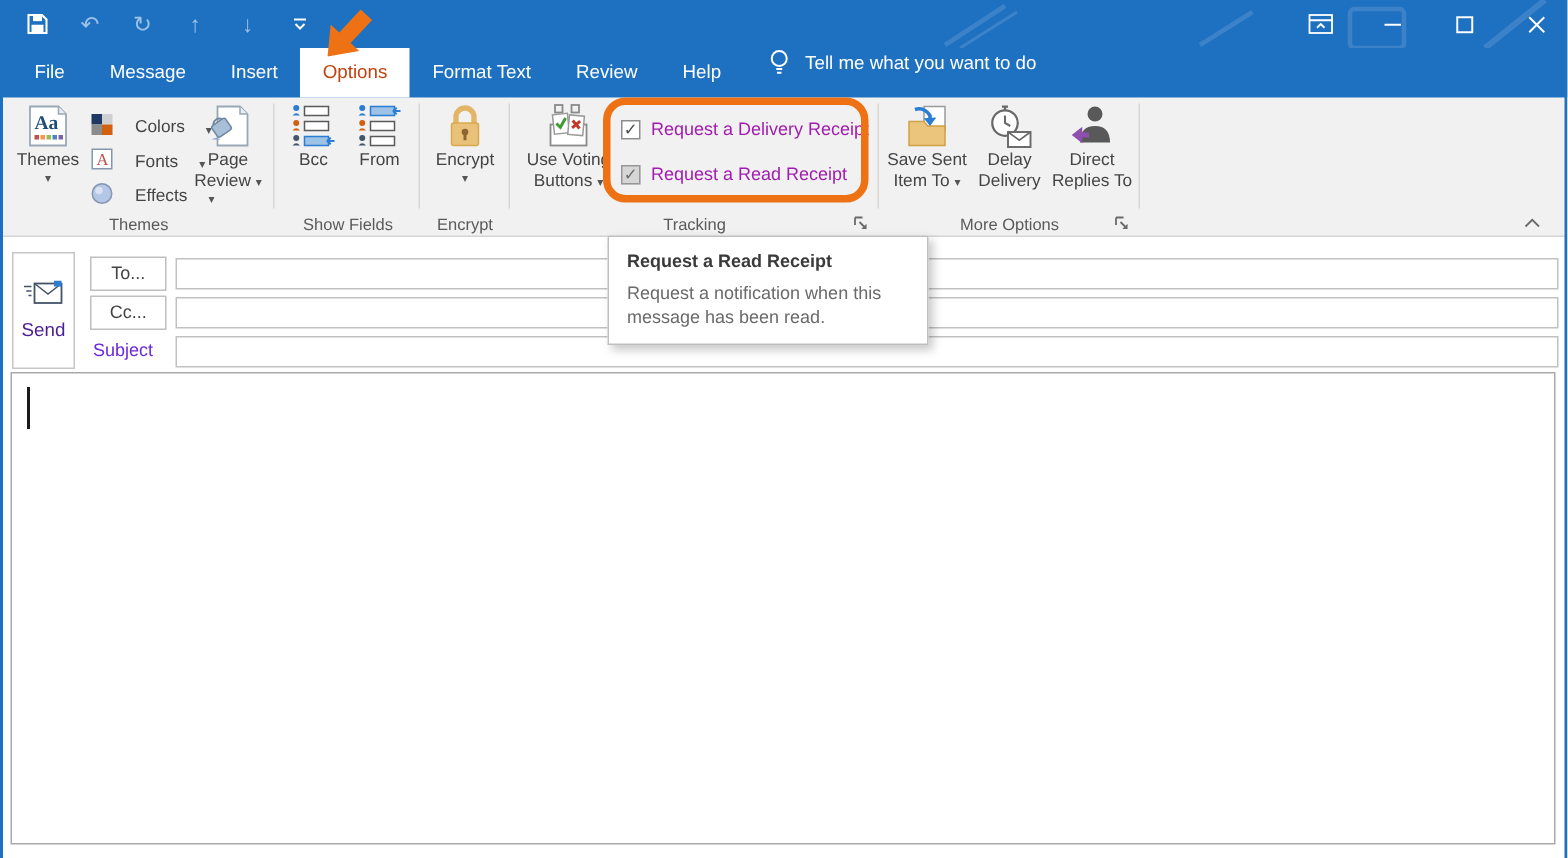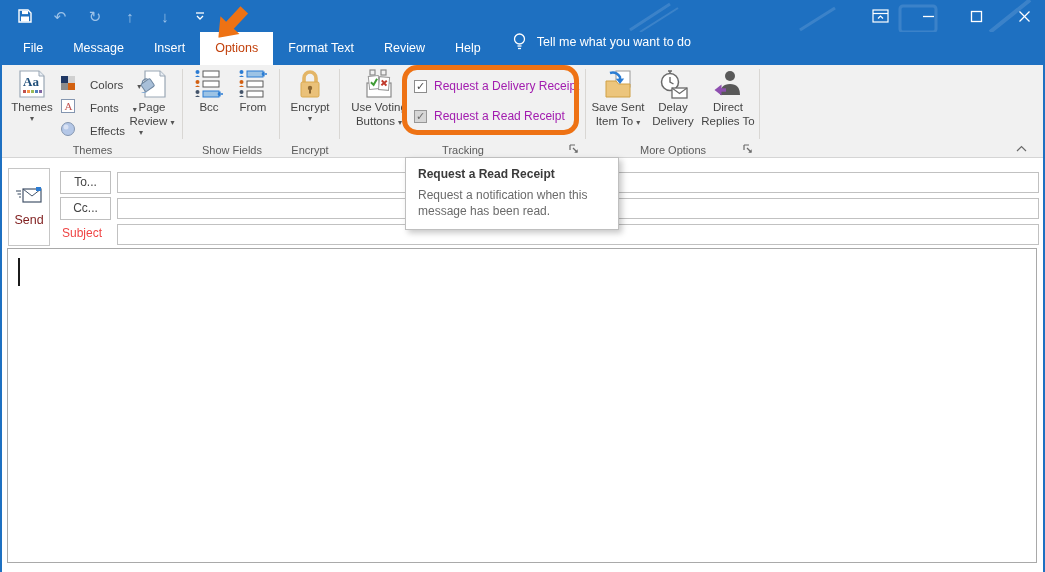--- a/index.html
+++ b/index.html
@@ -43,24 +43,24 @@
   .cb { width:13px; height:13px; border:1px solid #8c8c8c; background:#fff; display:flex; align-items:center; justify-content:center; font-size:11px; color:#4a4a4a; }
   .cb.gray { background:#d6d6d6; border-color:#979797; color:#6b6b6b; }
   .cb.checked::after { content:"\2713"; }
   .collapse-ribbon { position:absolute; right:14px; bottom:3px; width:16px; height:12px; display:flex; align-items:center; justify-content:center; cursor:default; }
 
   
   .ann-rect { position:absolute; left:402px; top:65px; width:177px; height:70px; border:5px solid #ee7214; border-radius:15px; z-index:45; pointer-events:none; }
 
   
   .msgheader { position:absolute; left:2px; top:158px; width:1041px; height:90px; background:#ffffff; }
-  .sendbtn { position:absolute; left:6px; top:10px; width:42px; height:78px; border:1px solid #c6c6c6; background:#fff; display:flex; flex-direction:column; align-items:center; justify-content:center; gap:8px; font-size:12.5px; color:#7f1d1d; cursor:default; }
+  .sendbtn { position:absolute; left:6px; top:10px; width:42px; height:78px; border:1px solid #c6c6c6; background:#fff; display:flex; flex-direction:column; align-items:center; justify-content:center; gap:8px; font-size:12.5px; color:#4c1d95; cursor:default; }
   .fieldbtn { position:absolute; left:58px; width:51px; height:23px; border:1px solid #bfbfbf; background:#fff; font-size:12px; color:#444; text-align:center; line-height:21px; cursor:default; }
   .fieldinput { position:absolute; left:115px; width:922px; height:21px; border:1px solid #c1c1c1; background:#fff; font-size:12px; padding:0 6px; font-family:"Liberation Sans",sans-serif; outline:none; }
-  .subjlabel { position:absolute; left:60px; top:68px; font-size:12px; color:#ef4444; }
+  .subjlabel { position:absolute; left:60px; top:68px; font-size:12px; color:#6d28d9; }
 
   
   .tooltip { position:absolute; left:405px; top:157px; width:214px; min-height:71px; background:#ffffff; border:1px solid #bfbfbf; box-shadow:3px 3px 6px rgba(0,0,0,.22); padding:9px 12px 10px 12px; z-index:40; }
   .tooltip .tt-title { font-size:12px; font-weight:bold; color:#3a3a3a; margin-bottom:6px; }
   .tooltip .tt-body { font-size:12px; color:#6a6a6a; line-height:1.35; }
 
   
   .msgbody { position:absolute; left:7px; top:248px; width:1030px; height:315px; border:1px solid #a9a9a9; background:#fff; }
   .textcursor { position:absolute; left:10px; top:9px; width:1.5px; height:28px; background:#1b1b1b; }
 

